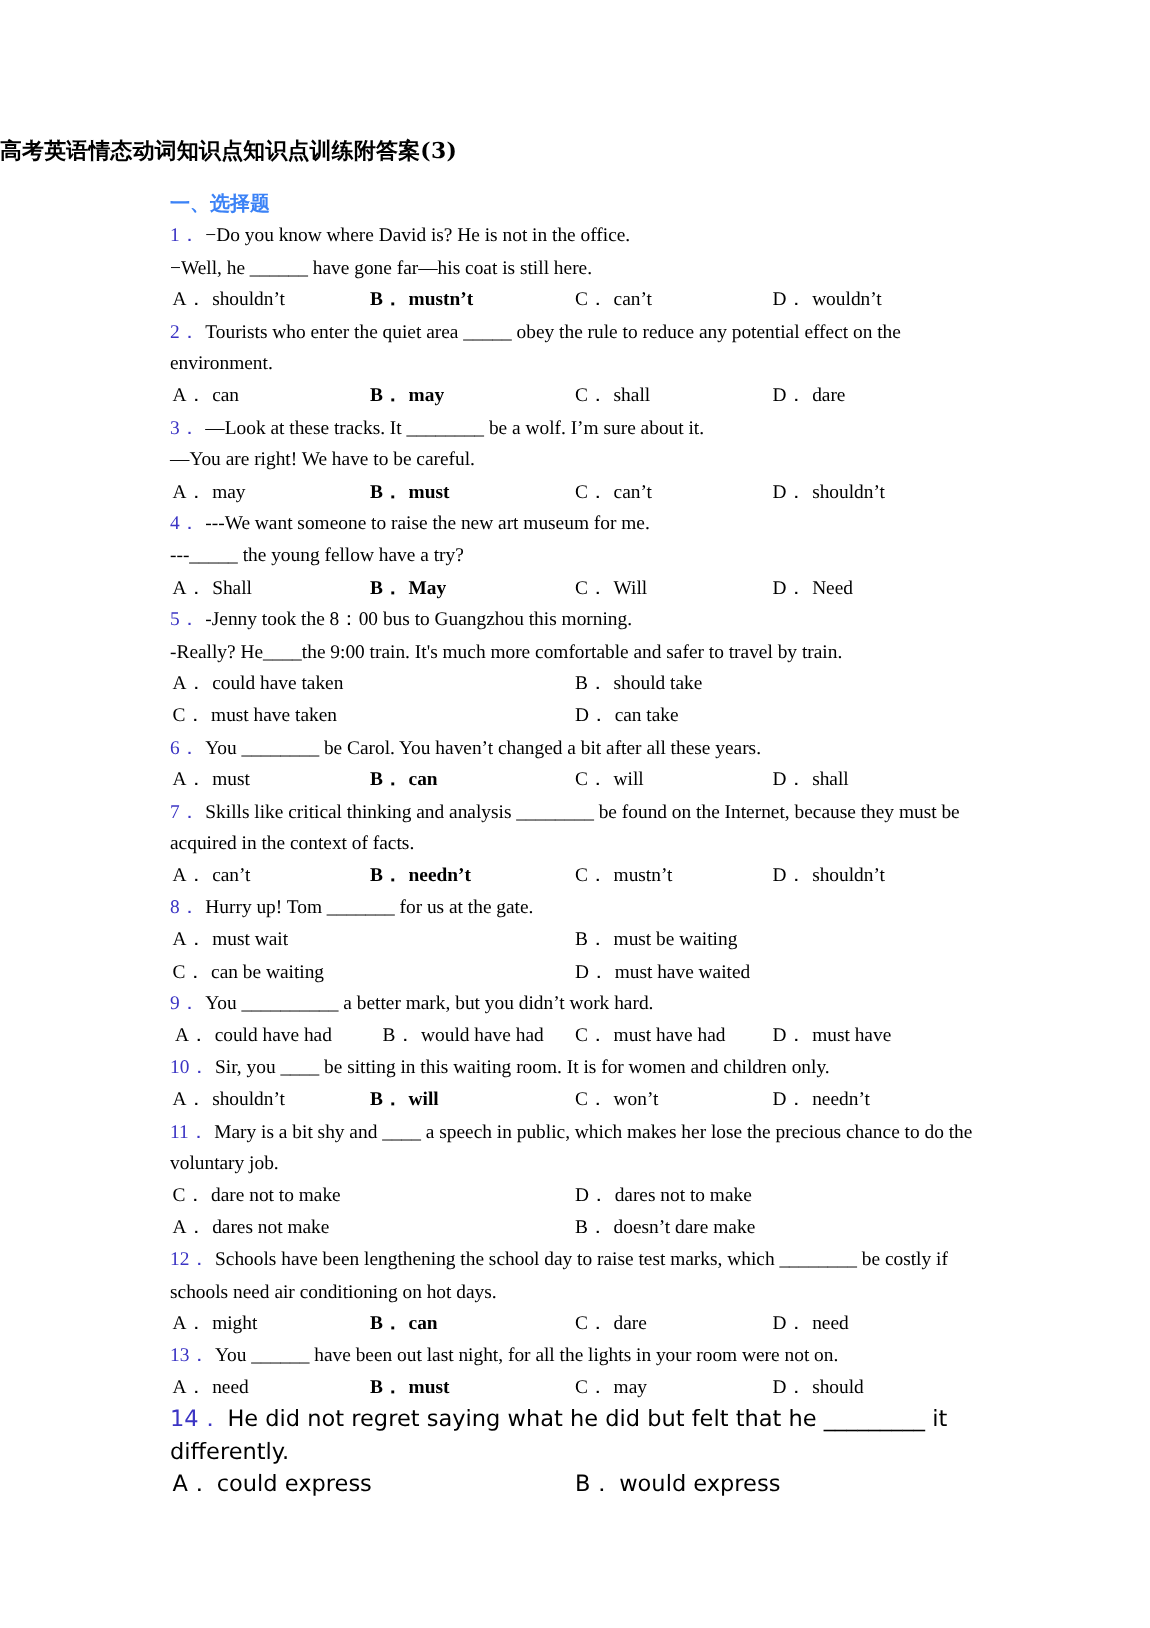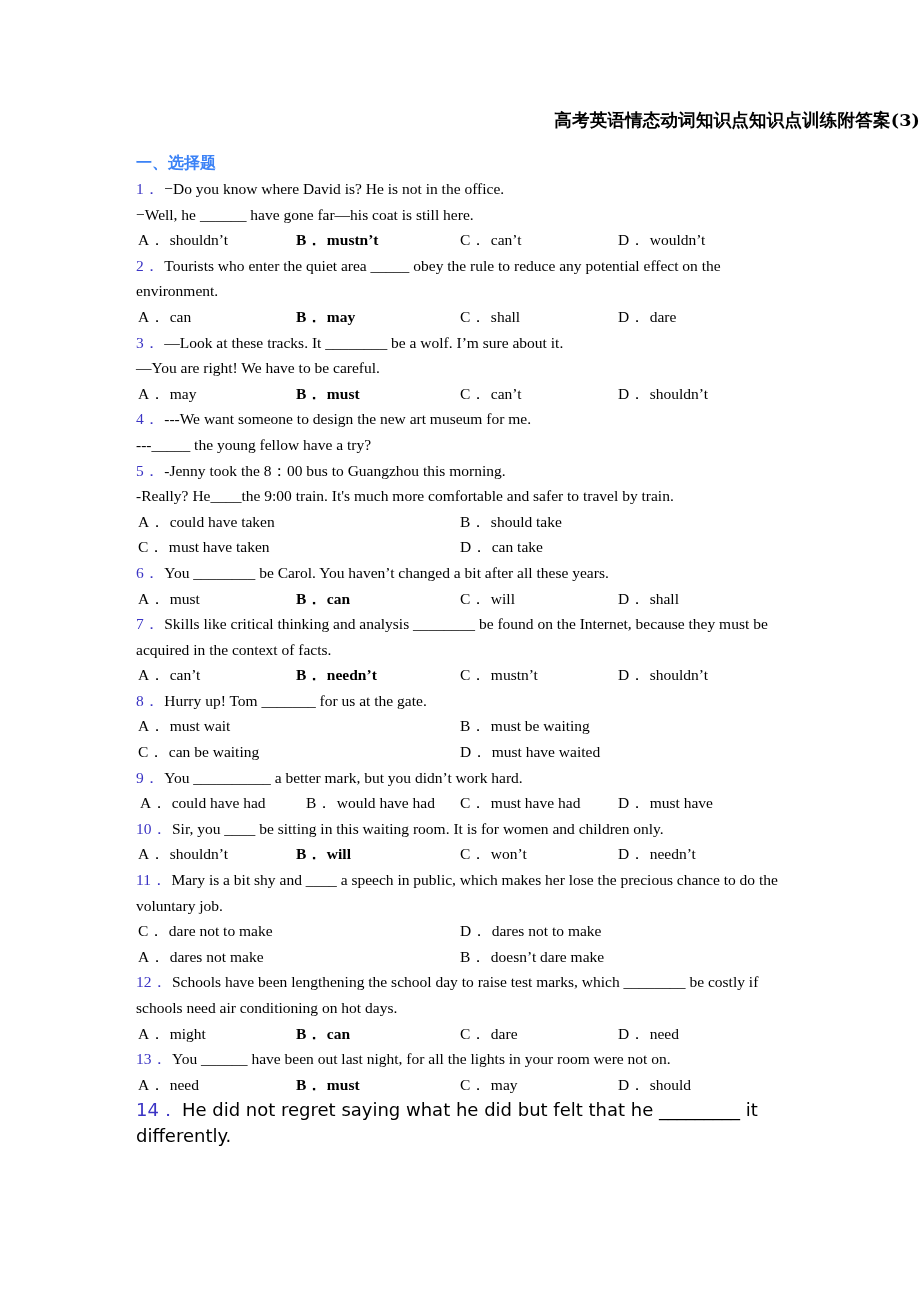--- a/index.html
+++ b/index.html
@@ -20,21 +20,21 @@
     left: 0; top: 0;
     width: 920px;
     height: 1302px;
     padding: 0;
   }
   .doc-title {
     position: absolute;
     left: 0;
     top: 108px;
     width: 920px;
-    text-align: right;
+    text-align: left;
     font-family: "DejaVu Serif", "Liberation Serif", serif;
     font-weight: bold;
     font-size: 17.5px;
     letter-spacing: 0.2px;
     color: #000;
   }
   .body-block {
     position: absolute;
     left: 136px;
     top: 152px;
@@ -132,22 +132,28 @@
           <div class="stem"><span class="qnum">3</span><span>—Look at these tracks. It ________ be a wolf. I’m sure about it.</span></div>
           <div class="stem"><span>—You are right! We have to be careful.</span></div>
           <div class="opts c4">
             <span class="opt a"><span class="optlabel">A</span><span>may</span></span>
             <span class="opt b"><span class="optlabel">B</span><span>must</span></span>
             <span class="opt c"><span class="optlabel">C</span><span>can’t</span></span>
             <span class="opt d"><span class="optlabel">D</span><span>shouldn’t</span></span>
           </div>
         </div>
         <div class="q">
-          <div class="stem"><span class="qnum">4</span><span>---We want someone to design the new art museum for me.</span></div>
+          <div class="stem"><span class="qnum">4</span><span>---We want someone to raise the new art museum for me.</span></div>
           <div class="stem"><span>---_____ the young fellow have a try?</span></div>
+          <div class="opts c4">
+            <span class="opt a"><span class="optlabel">A</span><span>Shall</span></span>
+            <span class="opt b"><span class="optlabel">B</span><span>May</span></span>
+            <span class="opt c"><span class="optlabel">C</span><span>Will</span></span>
+            <span class="opt d"><span class="optlabel">D</span><span>Need</span></span>
+          </div>
         </div>
         <div class="q">
           <div class="stem"><span class="qnum">5</span><span>-Jenny took the 8：00 bus to Guangzhou this morning.</span></div>
           <div class="stem"><span>-Really? He____the 9:00 train. It's much more  comfortable and safer to travel by train.</span></div>
           <div class="opts c2">
             <span class="opt a"><span class="optlabel">A</span><span>could have taken</span></span>
             <span class="opt b"><span class="optlabel">B</span><span>should take</span></span>
           </div>
           <div class="opts c2">
             <span class="opt c"><span class="optlabel">C</span><span>must have taken</span></span>
@@ -225,17 +231,21 @@
           <div class="stem"><span class="qnum">13</span><span>You ______ have been out last night, for all the lights in your room were not on.</span></div>
           <div class="opts c4">
             <span class="opt a"><span class="optlabel">A</span><span>need</span></span>
             <span class="opt b"><span class="optlabel">B</span><span>must</span></span>
             <span class="opt c"><span class="optlabel">C</span><span>may</span></span>
             <span class="opt d"><span class="optlabel">D</span><span>should</span></span>
           </div>
         </div>
         <div class="q sans">
           <div class="stem"><span class="qnum">14</span><span>He did not regret saying what he did but felt that he _________ it differently.</span></div>
+          <div class="opts c2">
+            <span class="opt a"><span class="optlabel">A</span><span>could express</span></span>
+            <span class="opt b"><span class="optlabel">B</span><span>would express</span></span>
+          </div>
         </div>
       </div>
   </div>
 
 </div>
 
 </body></html>

